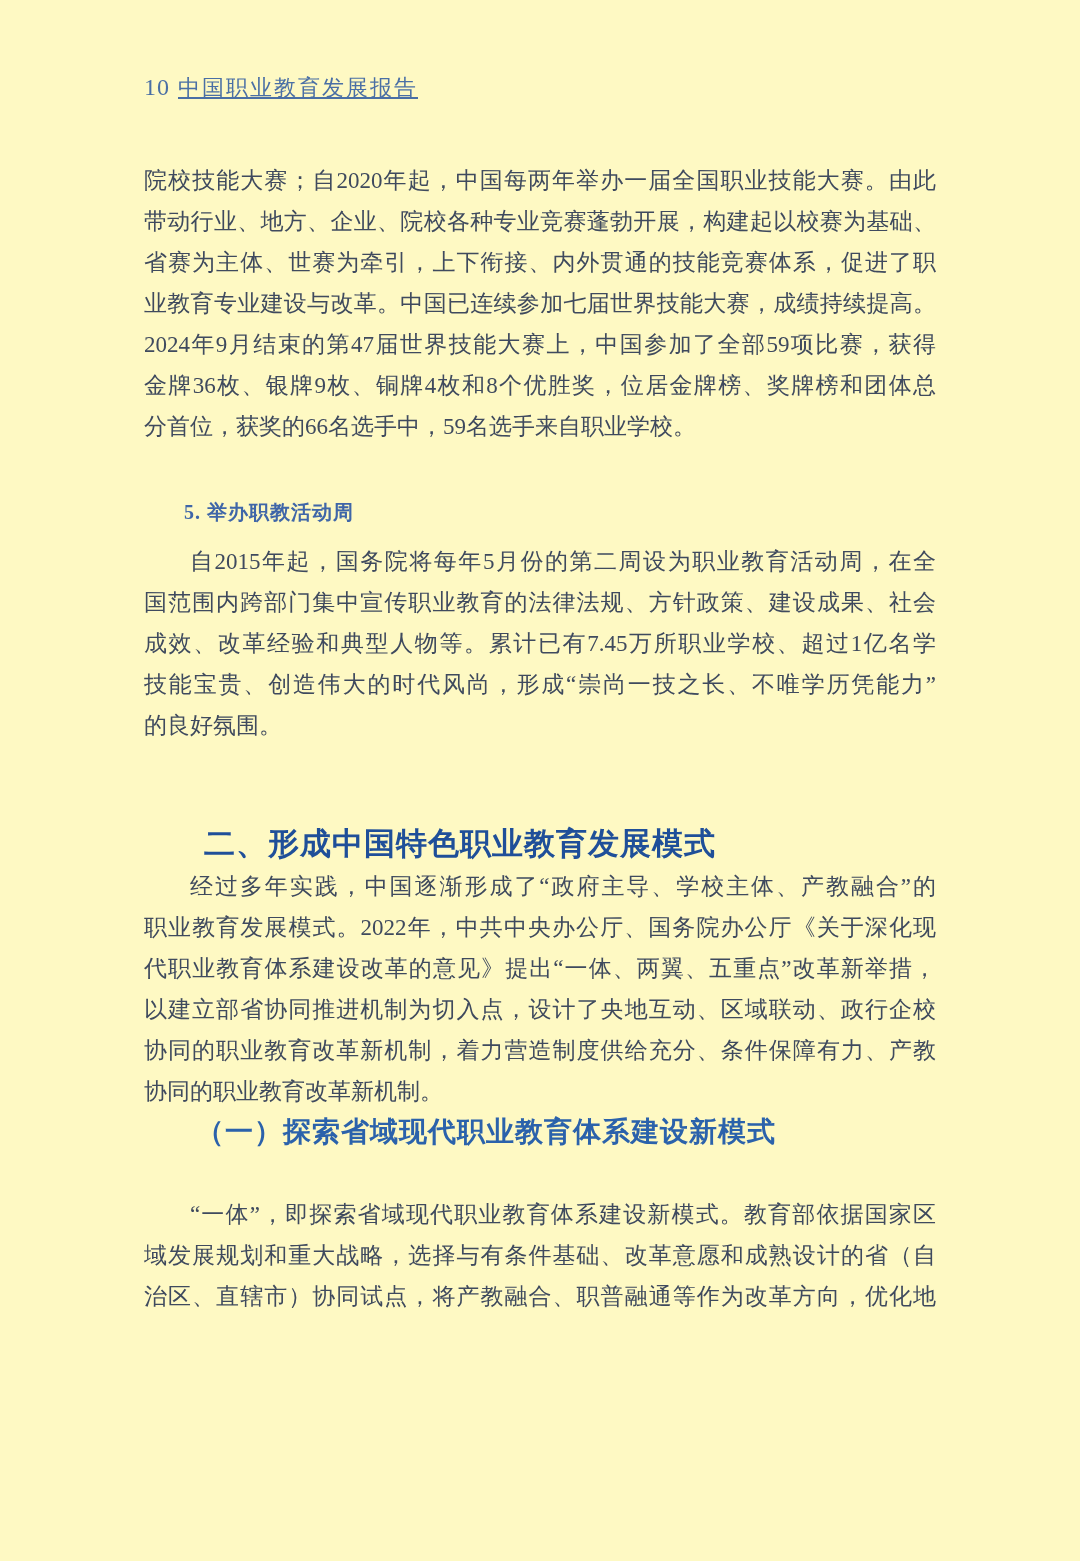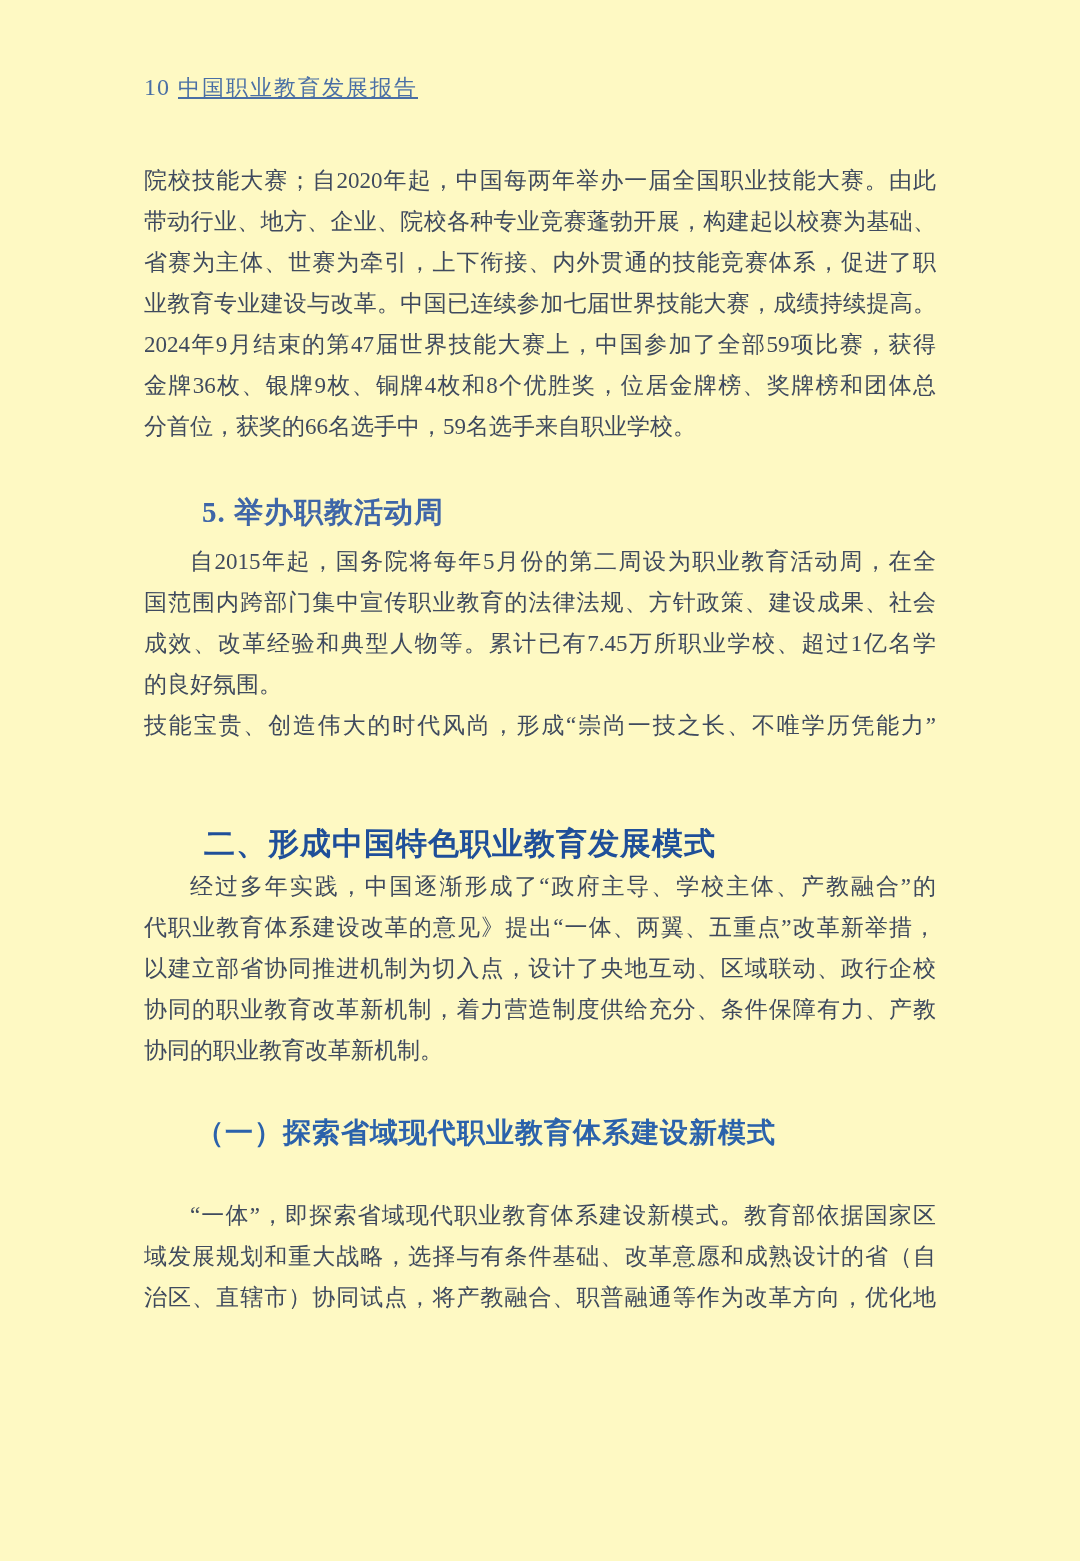--- a/index.html
+++ b/index.html
@@ -49,40 +49,39 @@
   }
   .line.indent { text-indent: 2em; }
   .line.end { text-align-last: left; }
 
   .para-competition { margin-top: 58px; }
 
   .h-section5 {
     margin-top: 48px;
     margin-left: 2em;
     color: #3f66a8;
-    font-size: 29px;
+    font-size: 20px;
     font-weight: bold;
     line-height: 34px;
     letter-spacing: 1px;
   }
   .para-section5 { margin-top: 12px; }
 
   .h-chapter {
     margin-top: 76px;
     margin-left: 60px;
     color: #1f4f99;
     font-size: 31px;
     font-weight: bold;
     line-height: 44px;
     letter-spacing: 1px;
   }
   .para-chapter { }
 
   .h-subsection {
-    margin-top: 42px;
     margin-left: 52px;
     color: #2b62ab;
     font-size: 28px;
     font-weight: bold;
     line-height: 40px;
     letter-spacing: 1px;
   }
   .para-subsection { margin-top: 42px; }
 </style>
 </head>
@@ -104,28 +103,29 @@
     <div class="line">金牌36枚、银牌9枚、铜牌4枚和8个优胜奖，位居金牌榜、奖牌榜和团体总</div>
     <div class="line end">分首位，获奖的66名选手中，59名选手来自职业学校。</div>
   </div>
 
   <h3 class="h-section5">5. 举办职教活动周</h3>
 
   <div class="para para-section5">
     <div class="line indent">自2015年起，国务院将每年5月份的第二周设为职业教育活动周，在全</div>
     <div class="line">国范围内跨部门集中宣传职业教育的法律法规、方针政策、建设成果、社会</div>
     <div class="line">成效、改革经验和典型人物等。累计已有7.45万所职业学校、超过1亿名学</div>
+    <div class="line">技能宝贵、创造伟大的时代风尚，形成“崇尚一技之长、不唯学历凭能力”</div>
     <div class="line end">的良好氛围。</div>
-    <div class="line">技能宝贵、创造伟大的时代风尚，形成“崇尚一技之长、不唯学历凭能力”</div>
   </div>
 
   <h1 class="h-chapter">二、形成中国特色职业教育发展模式</h1>
 
   <div class="para para-chapter">
     <div class="line indent">经过多年实践，中国逐渐形成了“政府主导、学校主体、产教融合”的</div>
+    <div class="line">职业教育发展模式。2022年，中共中央办公厅、国务院办公厅《关于深化现</div>
     <div class="line">代职业教育体系建设改革的意见》提出“一体、两翼、五重点”改革新举措，</div>
     <div class="line">以建立部省协同推进机制为切入点，设计了央地互动、区域联动、政行企校</div>
     <div class="line">协同的职业教育改革新机制，着力营造制度供给充分、条件保障有力、产教</div>
     <div class="line end">协同的职业教育改革新机制。</div>
   </div>
 
   <h2 class="h-subsection">（一）探索省域现代职业教育体系建设新模式</h2>
 
   <div class="para para-subsection">
     <div class="line indent">“一体”，即探索省域现代职业教育体系建设新模式。教育部依据国家区</div>

